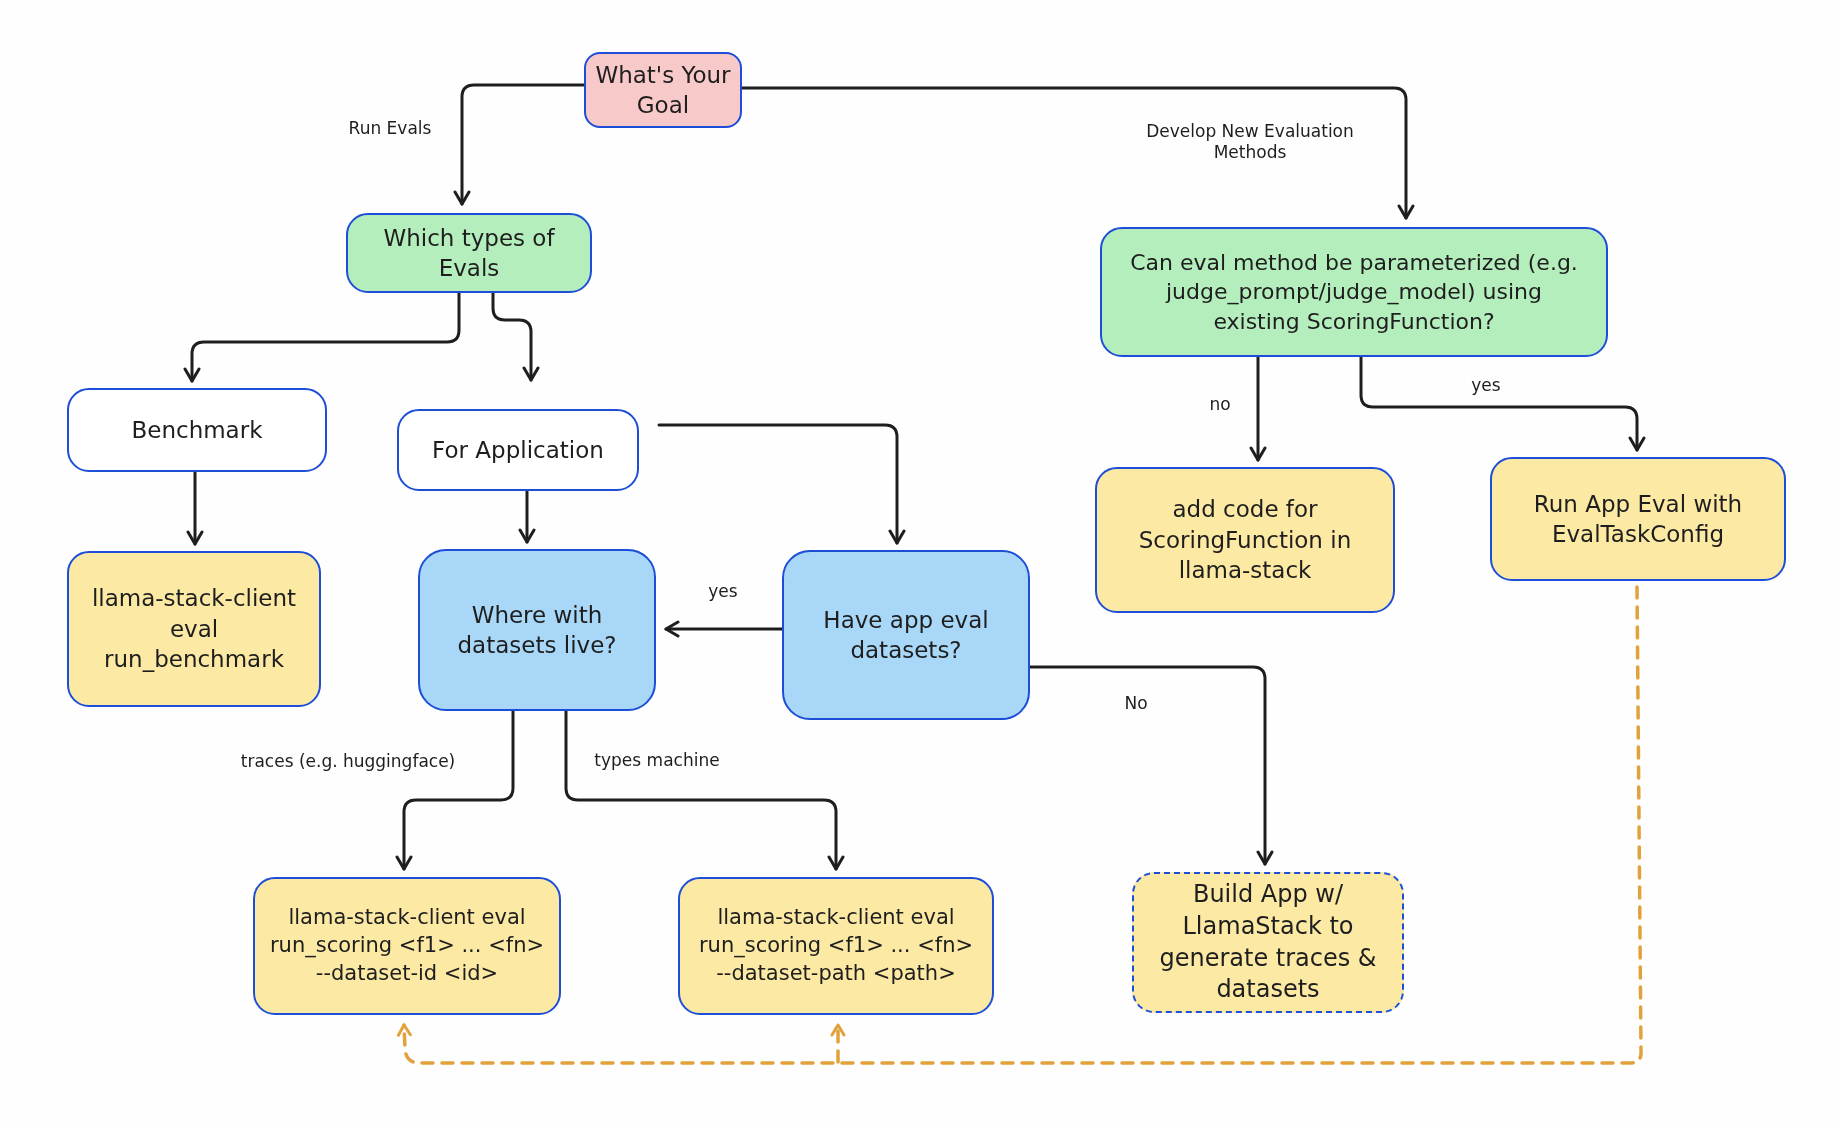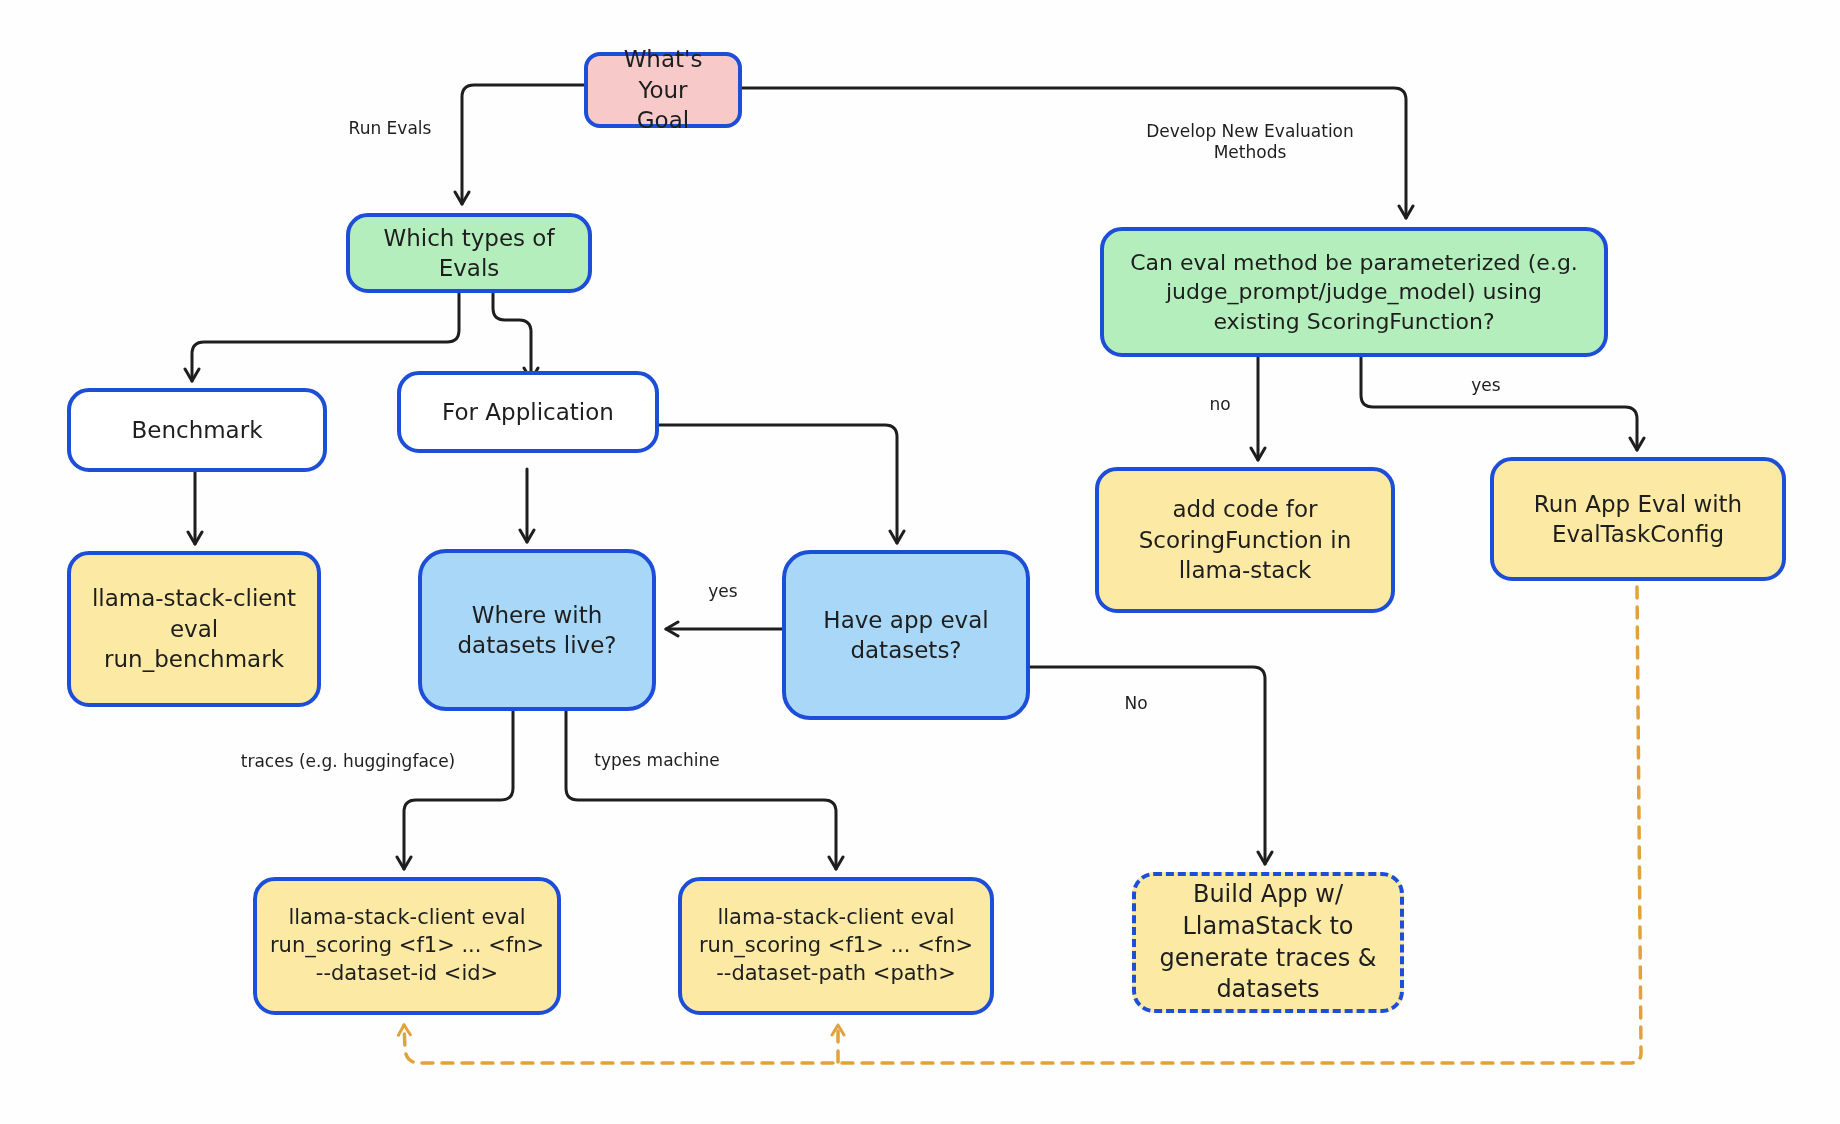--- a/index.html
+++ b/index.html
@@ -17,21 +17,21 @@
     color: #1e1e1e;
   }
   .edges {
     position: absolute;
     left: 0; top: 0;
     width: 1840px; height: 1124px;
   }
   .node {
     position: absolute;
     box-sizing: border-box;
-    border: 4px solid #1d4ed8;
+    border: 2px solid #1d4ed8;
     border-radius: 22px;
     display: flex;
     align-items: center;
     justify-content: center;
     text-align: center;
     white-space: pre-line;
     font-size: 23px;
     line-height: 1.32;
     color: #1e1e1e;
     padding: 4px 8px;
@@ -95,21 +95,21 @@
 
   <div class="node green" style="left:346px; top:213px; width:246px; height:80px;">Which types of
 Evals</div>
 
   <div class="node green" style="left:1100px; top:227px; width:508px; height:130px; font-size:22px;">Can eval method be parameterized (e.g.
 judge_prompt/judge_model) using
 existing ScoringFunction?</div>
 
   <div class="node white" style="left:67px; top:388px; width:260px; height:84px;">Benchmark</div>
 
-  <div class="node white" style="left:397px; top:371px; width:262px; height:82px;">For Application</div>
+  <div class="node white" style="left:397px; top:409px; width:242px; height:82px;">For Application</div>
 
   <div class="node yellow" style="left:67px; top:551px; width:254px; height:156px;">llama-stack-client
 eval run_benchmark</div>
 
   <div class="node blue" style="left:418px; top:549px; width:238px; height:162px;">Where with
 datasets live?</div>
 
   <div class="node blue" style="left:782px; top:550px; width:248px; height:170px;">Have app eval
 datasets?</div>
 

